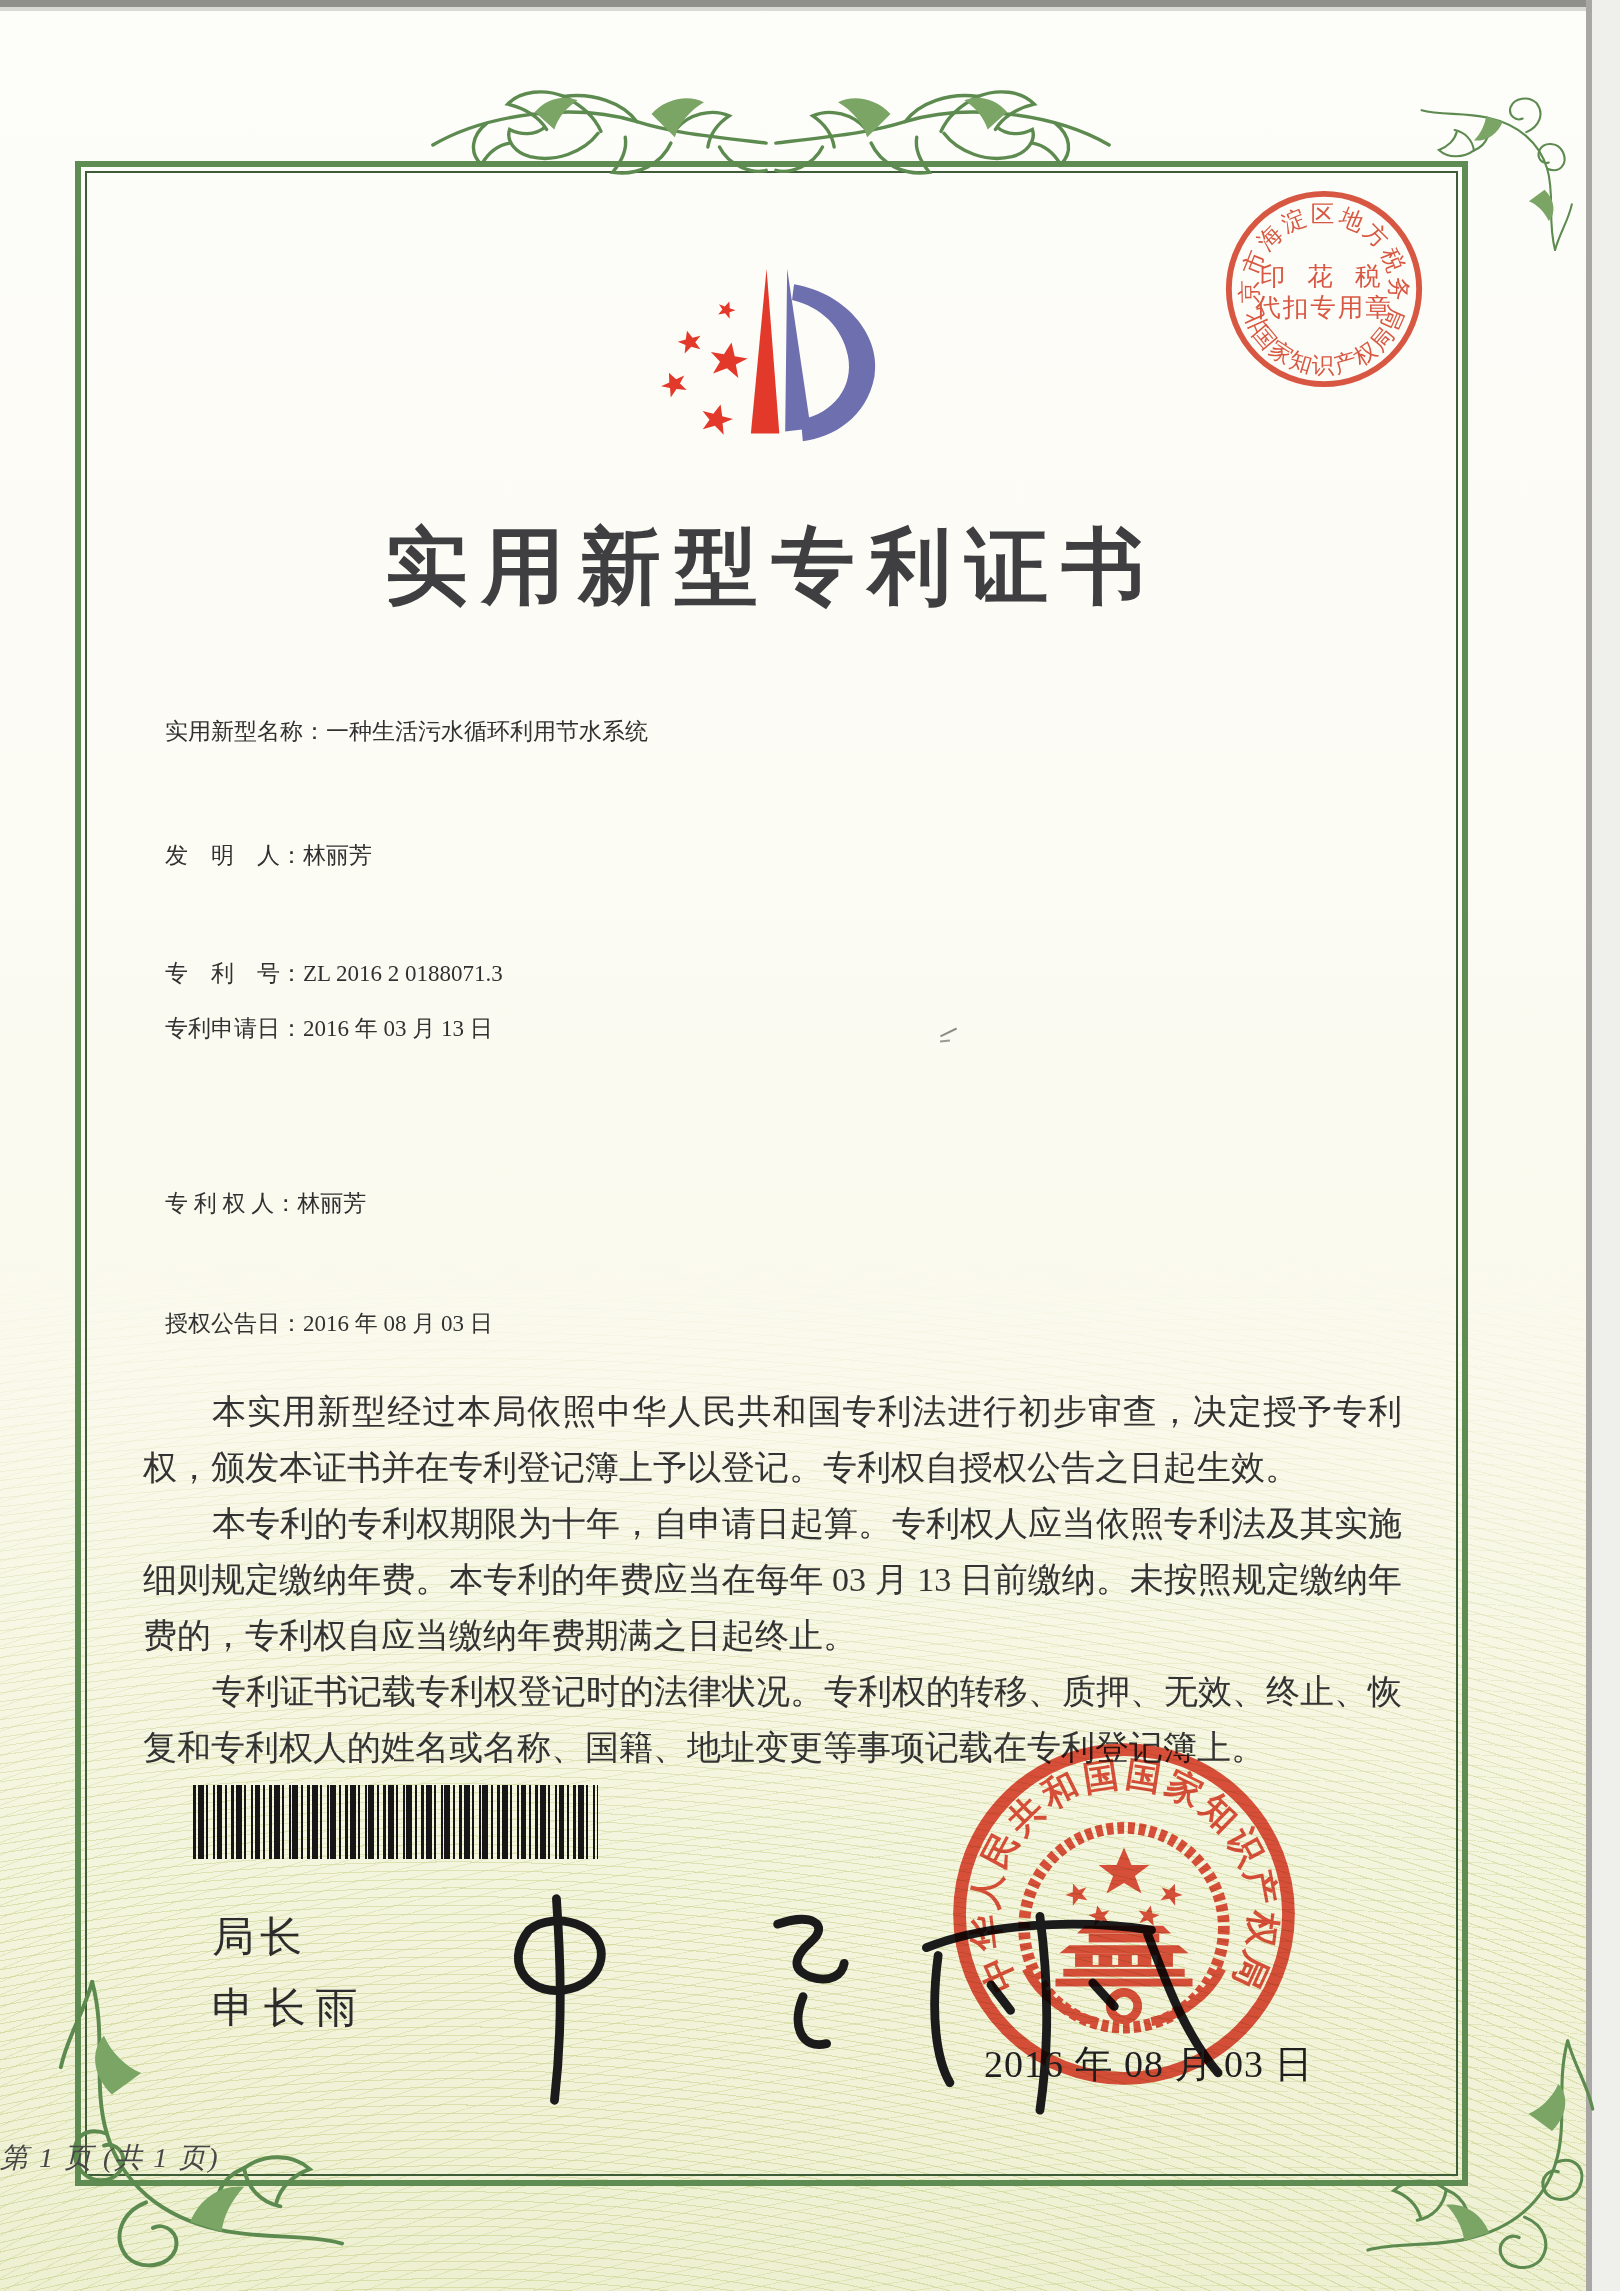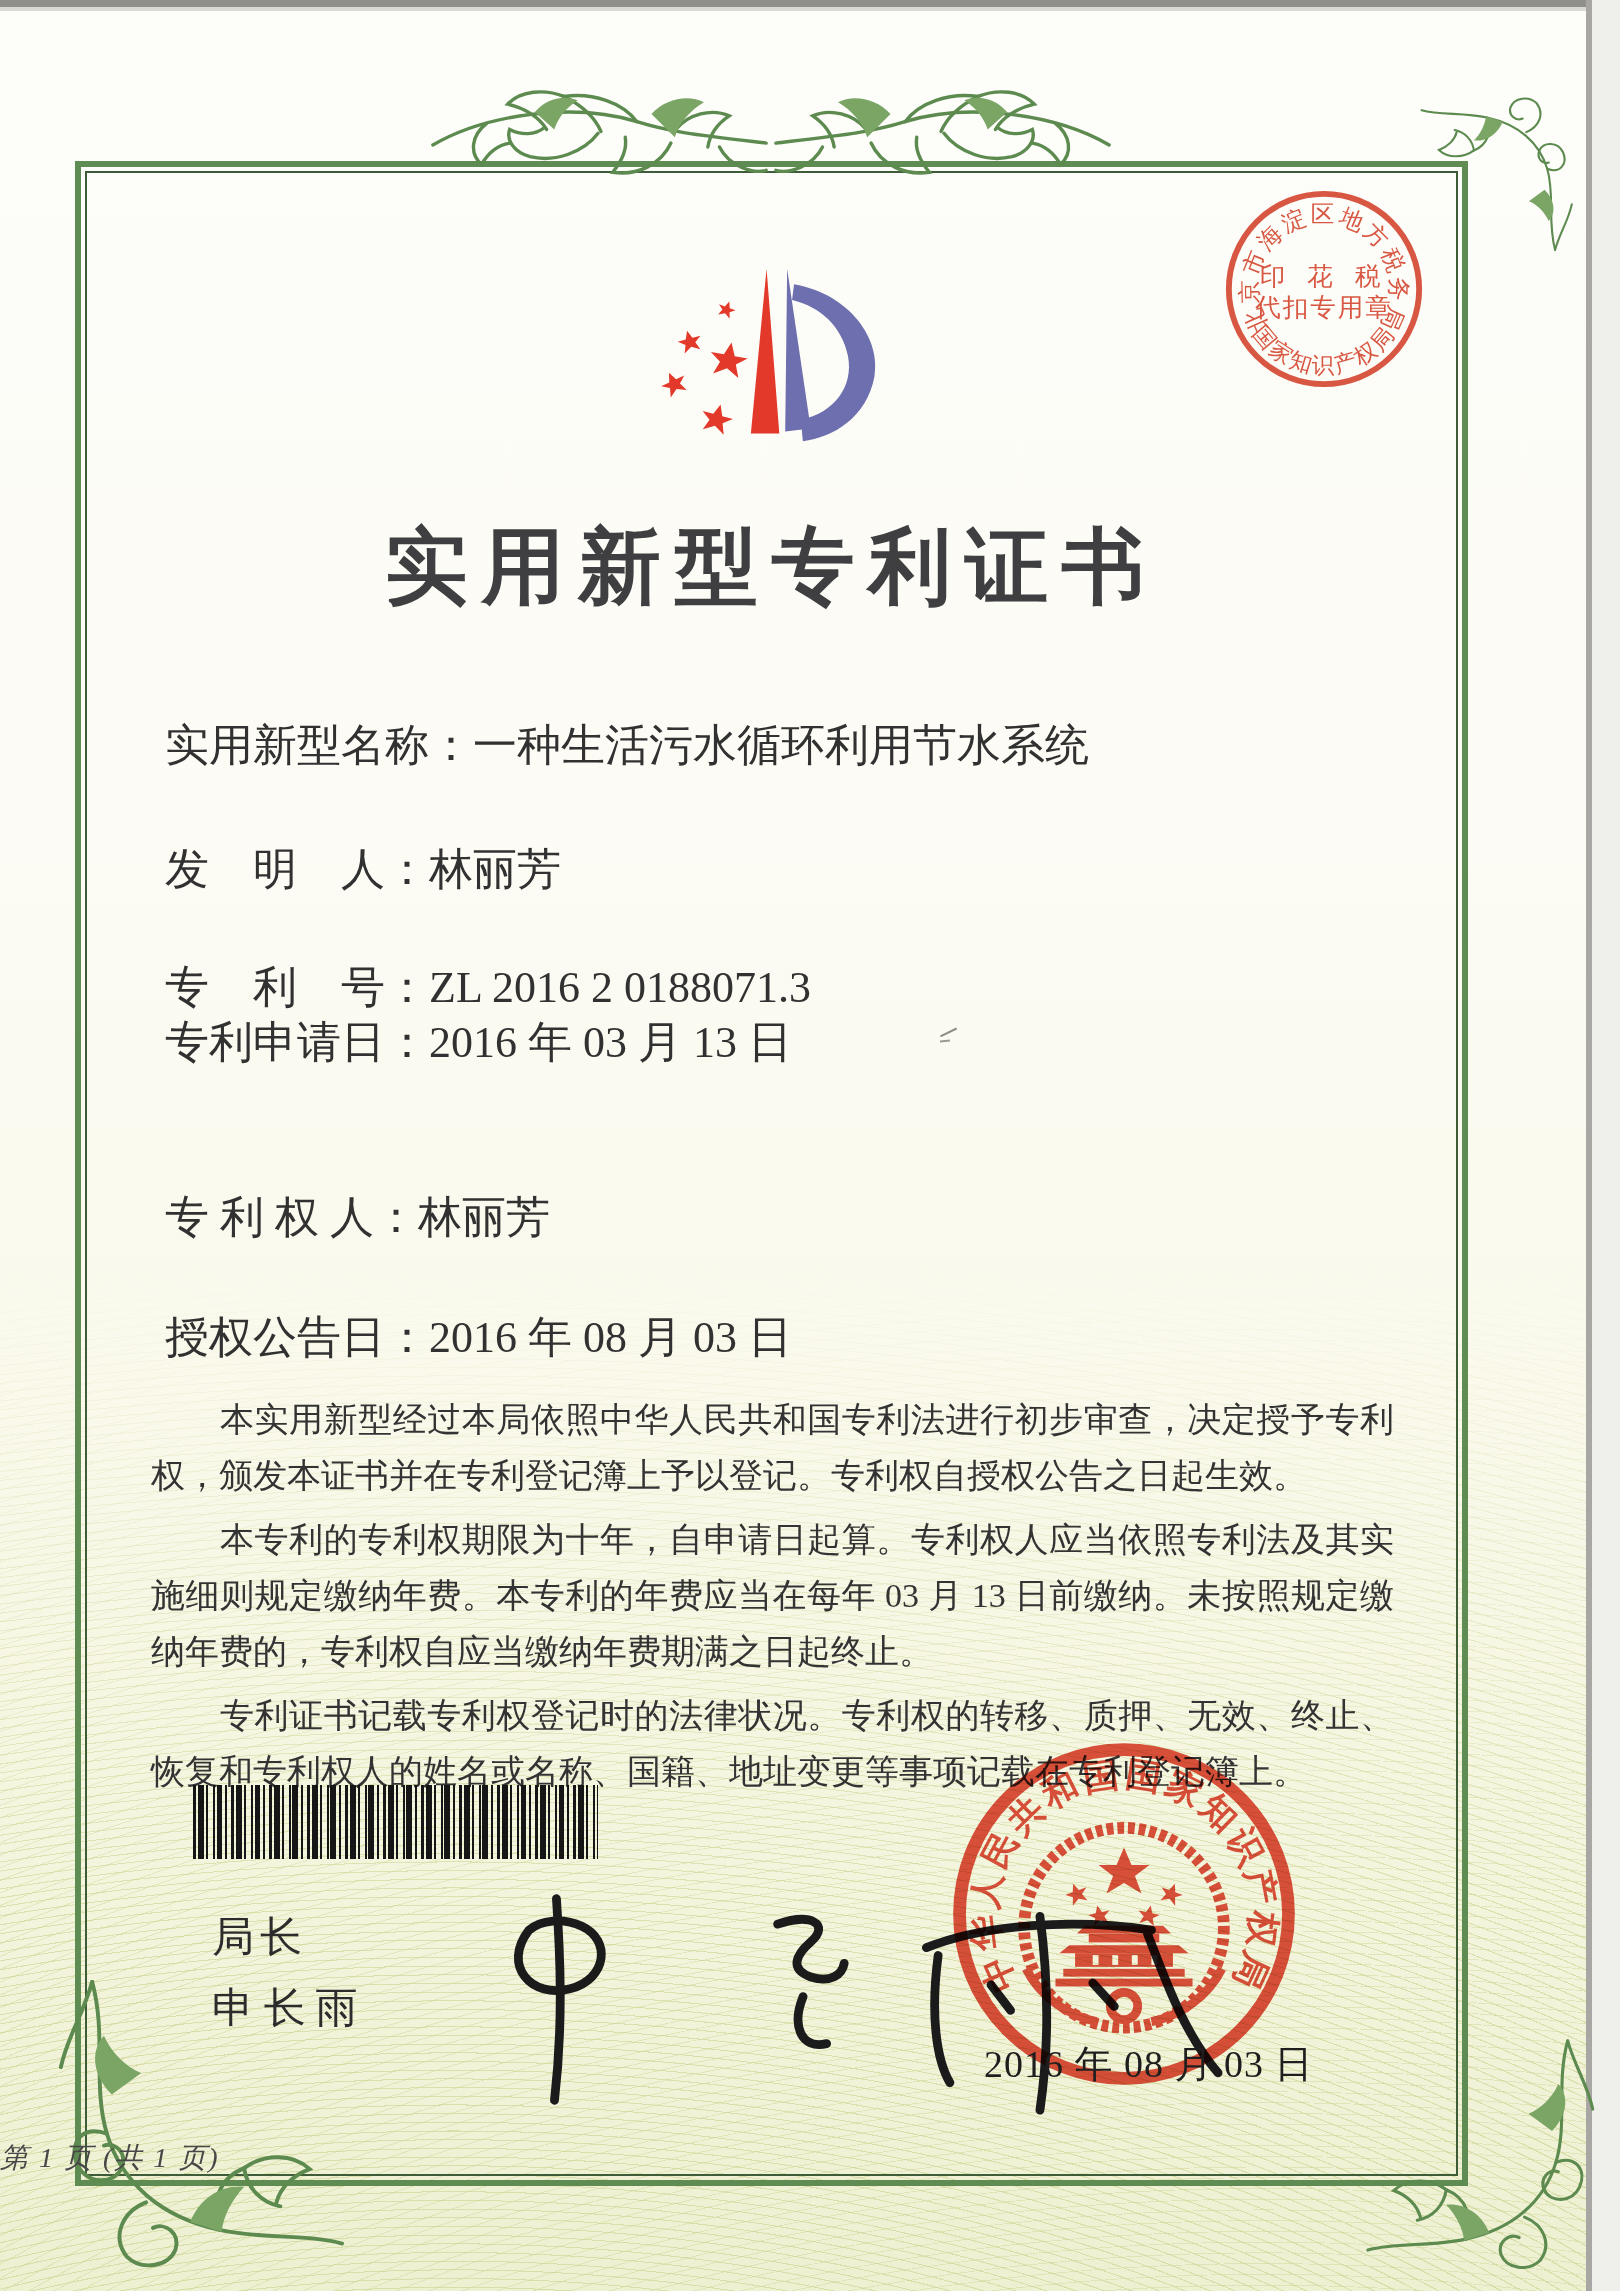--- a/index.html
+++ b/index.html
@@ -25,26 +25,26 @@
   .frame{position:absolute;left:75px;top:161px;width:1393px;height:2025px;box-sizing:border-box;
          border:6.9px solid #5e8c52;}
   .frame::before{content:"";position:absolute;inset:3.9px;border:2px solid #3e5c38;}
 
   .ornament{position:absolute;pointer-events:none;}
 
   .cert-no{position:absolute;left:116px;top:284px;font-size:36px;letter-spacing:2.9px;color:#3c3c3c;white-space:pre;}
   .title{position:absolute;left:0;top:512px;width:1543px;text-align:center;
          font-size:83px;font-weight:700;letter-spacing:13.7px;color:#3f3f41;}
 
-  .field{position:absolute;left:165px;font-size:44px;color:#313131;white-space:pre;}
+  .field{position:absolute;left:165px;font-size:23px;color:#313131;white-space:pre;}
   .f0{top:716px}.f1{top:840px}.f2{top:958px}.f3{top:1013px}.f4{top:1188px}.f5{top:1308px}
 
   .body-text{position:absolute;left:143px;top:1384px;width:1259px;font-size:34px;line-height:56px;
              text-align:justify;color:#333;}
-  .body-text p{margin:8px;text-indent:69px;}
+  .body-text p{margin:0;text-indent:69px;}
 
   .barcode{position:absolute;left:193px;top:1785px;width:405px;height:74px;
     background:repeating-linear-gradient(90deg,
       #161616 0 2.9px, rgba(0,0,0,0) 2.9px 4.9px,
       #161616 4.9px 10.8px, rgba(0,0,0,0) 10.8px 12.7px,
       #161616 12.7px 14.7px, rgba(0,0,0,0) 14.7px 19.6px,
       #161616 19.6px 21.6px, rgba(0,0,0,0) 21.6px 23.5px,
       #161616 23.5px 29px, rgba(0,0,0,0) 29px 32px,
       #161616 32px 34px, rgba(0,0,0,0) 34px 38px);}
 

